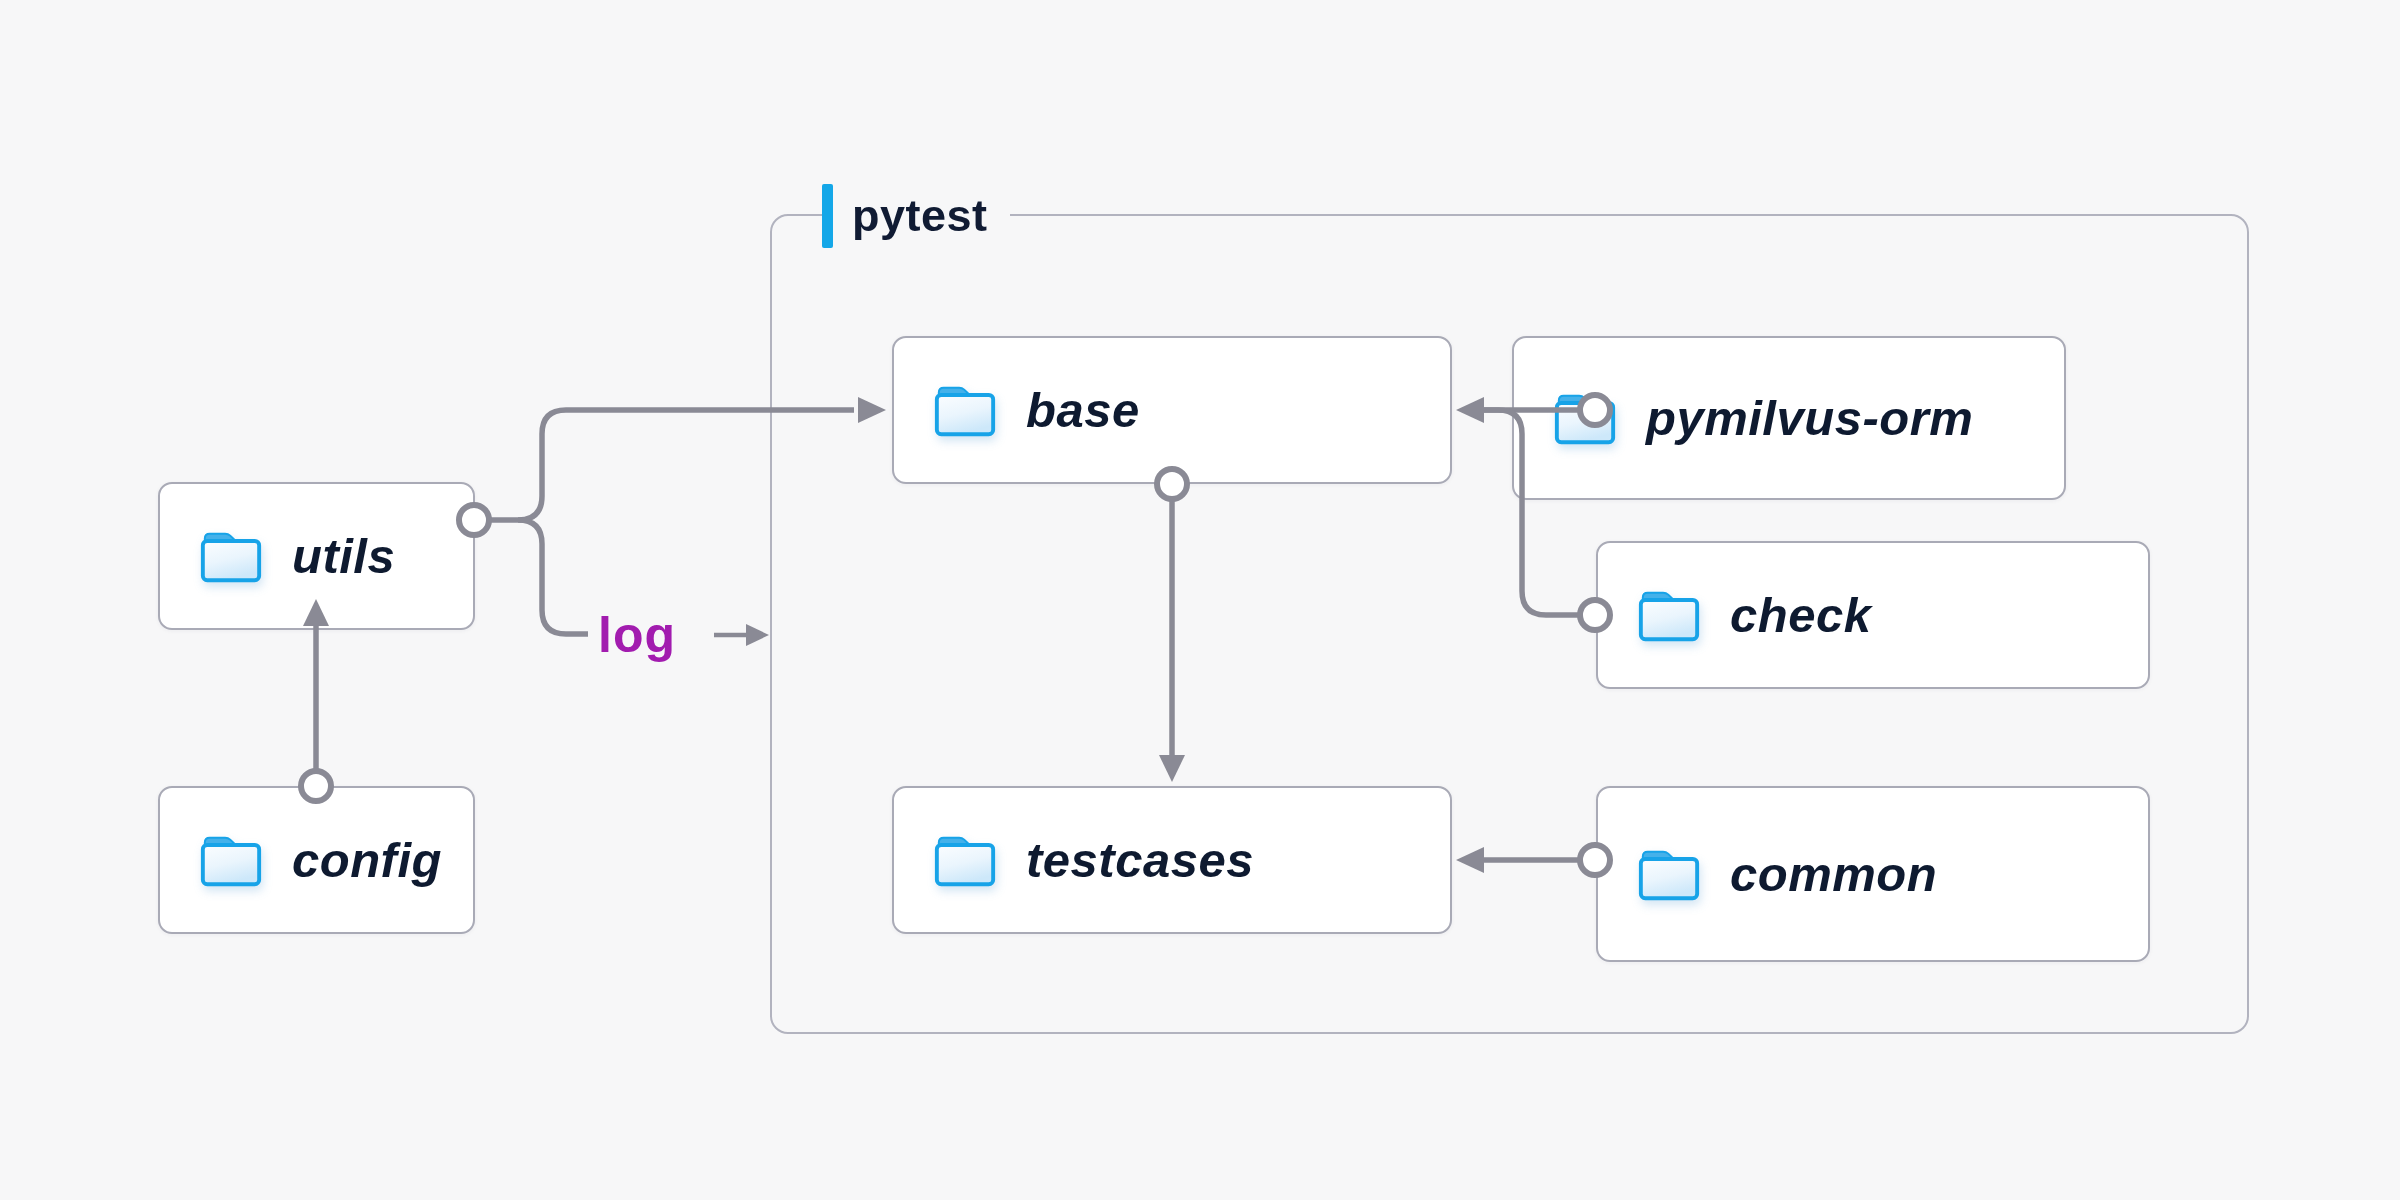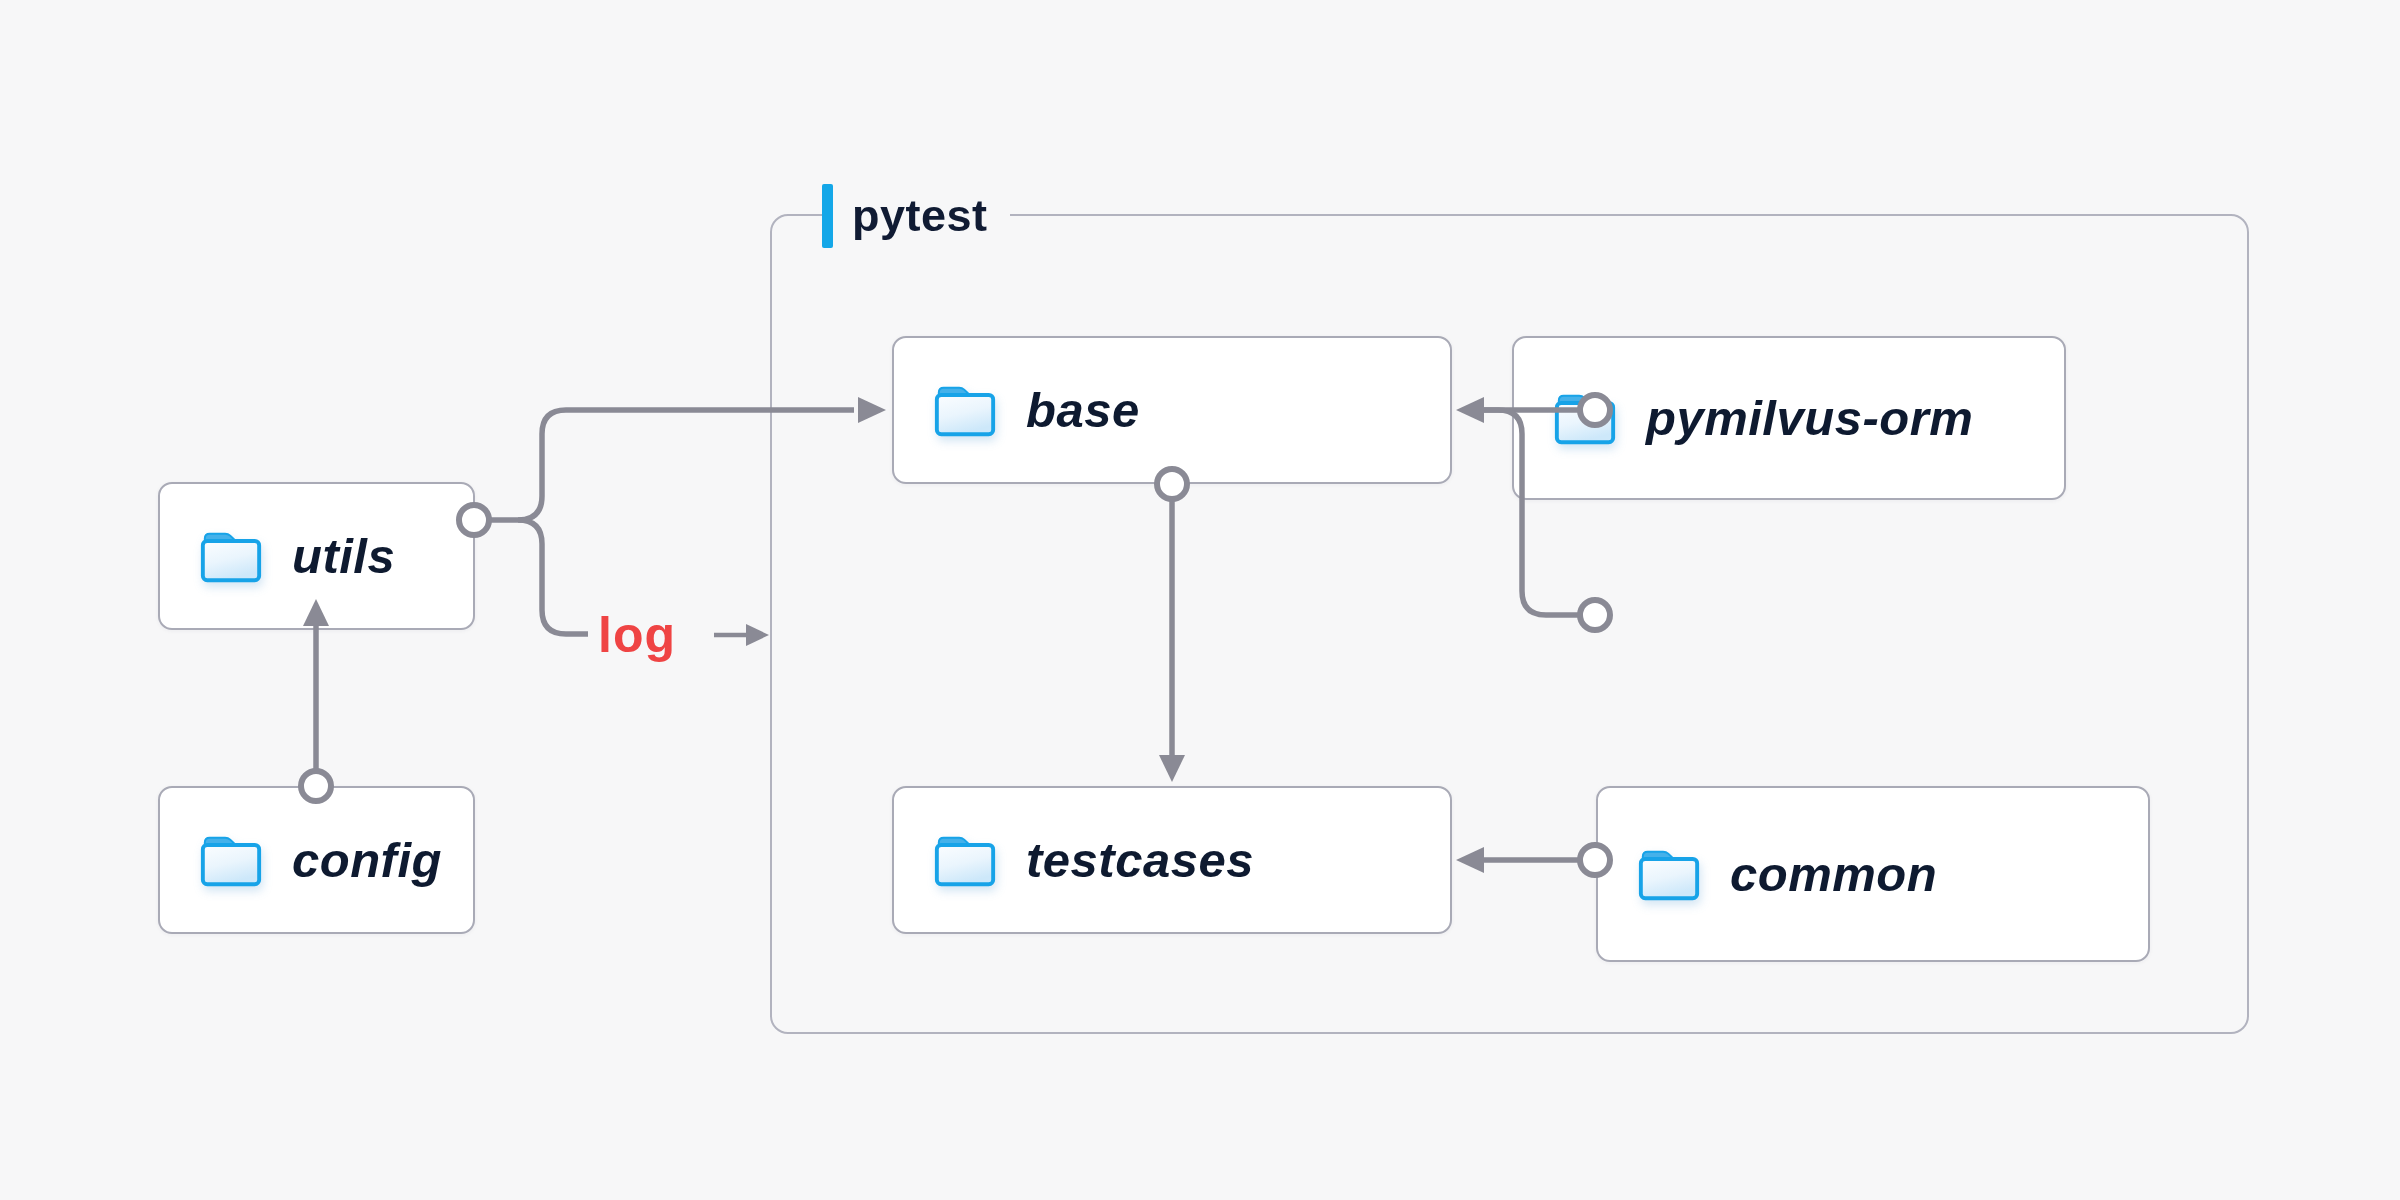--- a/index.html
+++ b/index.html
@@ -76,21 +76,21 @@
     left: 0; top: 0;
     width: 2400px; height: 1200px;
     z-index: 4;
     pointer-events: none;
   }
   .edge-text {
     position: absolute;
     left: 598px; top: 606px;
     font-size: 50px;
     font-weight: 600;
-    color: #ef4444;
+    color: #a21caf;
     z-index: 5;
     letter-spacing: 1px;
   }
 </style>
 </head>
 <body>
 
 <div id="canvas">
 
   <svg id="edge-layer" viewBox="0 0 2400 1200">
@@ -172,20 +172,27 @@
   </div>
 
   <div class="node" style="left:1512px; top:336px; width:554px; height:164px;">
     <svg class="folder" width="66" height="58" viewBox="0 0 68 58">
       <path d="M7 17 V11 Q7 6 12 6 H28 Q31 6 33.2 8 L40 14.5 40 17 Z" fill="#44b1ea" stroke="#17a3e8" stroke-width="2" stroke-linejoin="round"></path>
       <rect x="5" y="13.5" width="58" height="40.5" rx="4.5" fill="url(#foldergrad)" stroke="#17a3e8" stroke-width="4"></rect>
     </svg>
     <span class="node-label">pymilvus-orm</span>
   </div>
 
+  <div class="node" style="left:1596px; top:541px; width:554px; height:148px;">
+    <svg class="folder" width="66" height="58" viewBox="0 0 68 58">
+      <path d="M7 17 V11 Q7 6 12 6 H28 Q31 6 33.2 8 L40 14.5 40 17 Z" fill="#44b1ea" stroke="#17a3e8" stroke-width="2" stroke-linejoin="round"></path>
+      <rect x="5" y="13.5" width="58" height="40.5" rx="4.5" fill="url(#foldergrad)" stroke="#17a3e8" stroke-width="4"></rect>
+    </svg>
+    <span class="node-label">check</span>
+  </div>
 
   <div class="node" style="left:892px; top:786px; width:560px; height:148px;align-items:center;">
     <svg class="folder" width="66" height="58" viewBox="0 0 68 58">
       <path d="M7 17 V11 Q7 6 12 6 H28 Q31 6 33.2 8 L40 14.5 40 17 Z" fill="#44b1ea" stroke="#17a3e8" stroke-width="2" stroke-linejoin="round"></path>
       <rect x="5" y="13.5" width="58" height="40.5" rx="4.5" fill="url(#foldergrad)" stroke="#17a3e8" stroke-width="4"></rect>
     </svg>
     <span class="node-label">testcases</span>
   </div>
 
   <div class="node" style="left:1596px; top:786px; width:554px; height:176px;">

